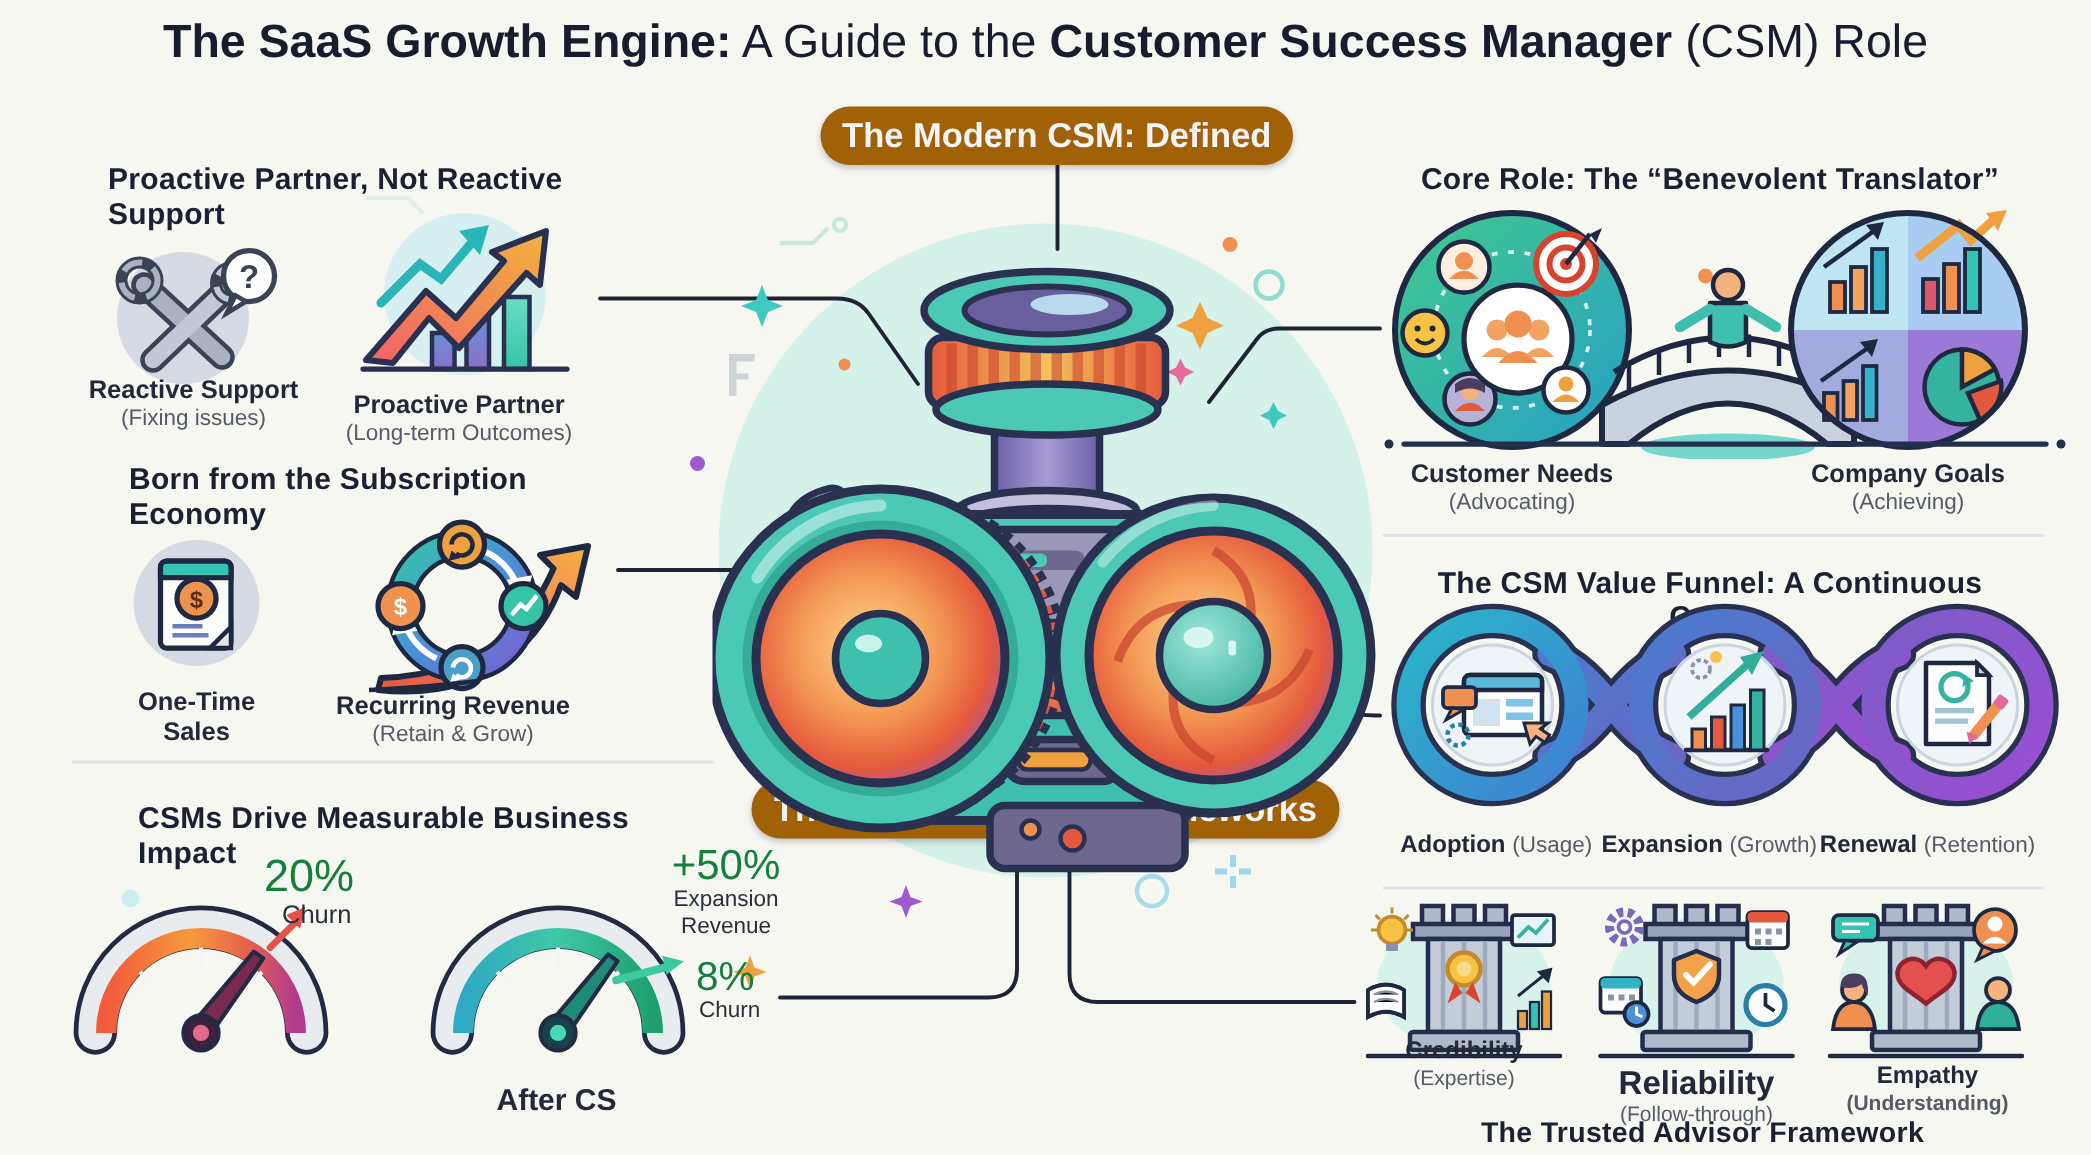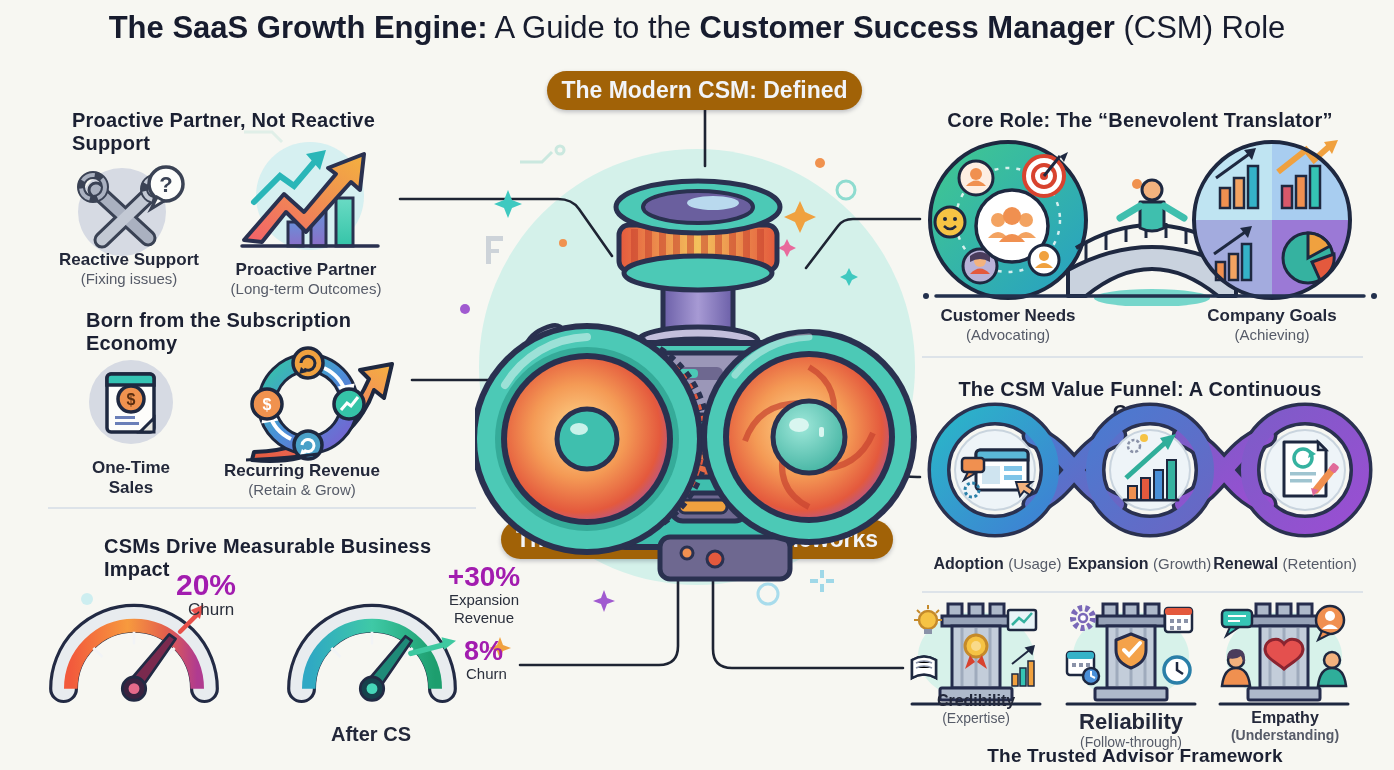--- a/index.html
+++ b/index.html
@@ -13,21 +13,21 @@
   .center{text-align:center;}
   .heading{font-weight:bold;font-size:20px;color:#1b2032;letter-spacing:.2px;}
   .lbl{font-weight:bold;font-size:17px;color:#23283a;line-height:1.15;}
   .sub{font-size:15px;color:#565b68;line-height:1.2;}
   .pill{
     background:#a16207;color:#f2f4f8;border-radius:22px;
     font-weight:bold;font-size:23px;display:flex;align-items:center;justify-content:center;
     box-shadow:0 2px 4px rgba(20,25,50,.25);
   }
   .divider{position:absolute;height:2px;background:#dde3e9;}
-  .stat{font-weight:bold;color:#a21caf;line-height:1;}
+  .stat{font-weight:normal;color:#15803d;line-height:1;}
   svg{display:block;}
 </style>
 </head>
 <body>
 
 <svg class="abs" style="left:0;top:0;" width="1394" height="770" viewBox="0 0 1394 770">
   <circle cx="697" cy="367" r="218" fill="#d4f1ea"></circle>
 
   <g fill="none" stroke="#1e2433" stroke-width="2.6" stroke-linecap="round">
     <path d="M705,110 V166"></path>
@@ -198,21 +198,21 @@
 <div class="abs center" style="left:84px;top:458px;width:94px;">
   <div class="lbl">One-Time Sales</div>
 </div>
 <div class="abs center" style="left:212px;top:461px;width:180px;">
   <div class="lbl">Recurring Revenue</div>
   <div class="sub">(Retain &amp; Grow)</div>
 </div>
 
 <div class="divider" style="left:48px;top:507px;width:428px;"></div>
 
-<div class="abs heading" style="left:92px;top:535px;width:340px;margin-left:12px;">CSMs Drive Measurable Business Impact</div>
+<div class="abs heading" style="left:92px;top:535px;width:340px;">CSMs Drive Measurable Business Impact</div>
 
 <svg class="abs" style="left:48px;top:592px;" width="172" height="112" viewBox="0 0 190 124">
   <defs>
       <linearGradient id="gb" x1="0" y1="0" x2="1" y2="0">
     <stop offset="0" stop-color="#f25a3c"></stop>
         <stop offset=".45" stop-color="#f79a3e"></stop>
         <stop offset=".75" stop-color="#e4604c"></stop>
         <stop offset="1" stop-color="#b03b90"></stop>
   </linearGradient>
     </defs>
@@ -252,21 +252,21 @@
       <path d="M95,44 v14"></path>
       <path d="M140,62 L130,72"></path>
     </g>
   <polygon points="88,101 100,111 139,54 132,49" fill="#1f8a78" stroke="#222a44" stroke-width="3" stroke-linejoin="round"></polygon>
   <circle cx="95" cy="107" r="13" fill="#17414c" stroke="#222a44" stroke-width="3"></circle>
   <circle cx="95" cy="107" r="6" fill="#46d6b8"></circle>
   <path d="M138,68 L176,58" stroke="#3ec9a0" stroke-width="6" stroke-linecap="round"></path>
   <polygon points="188,54 172,50 175,64" fill="#3ec9a0"></polygon>
 </svg>
 <div class="abs center" style="left:438px;top:563px;width:92px;">
-  <div class="stat" style="font-size:28px;">+30%</div>
+  <div class="stat" style="font-size:28px;">+50%</div>
   <div class="sub" style="font-size:15px;color:#2a2f3c;">Expansion Revenue</div>
 </div>
 <div class="abs" style="left:464px;top:638px;width:80px;">
   <div class="stat" style="font-size:27px;">8%</div>
   <div class="sub" style="font-size:15px;color:#2a2f3c;margin-left:2px;">Churn</div>
 </div>
 <div class="abs center lbl" style="left:301px;top:723px;width:140px;font-size:20px;">After CS</div>
 
 <svg class="abs" style="left:475px;top:145px;" width="445" height="440" viewBox="0 0 445 440">
   <defs>

